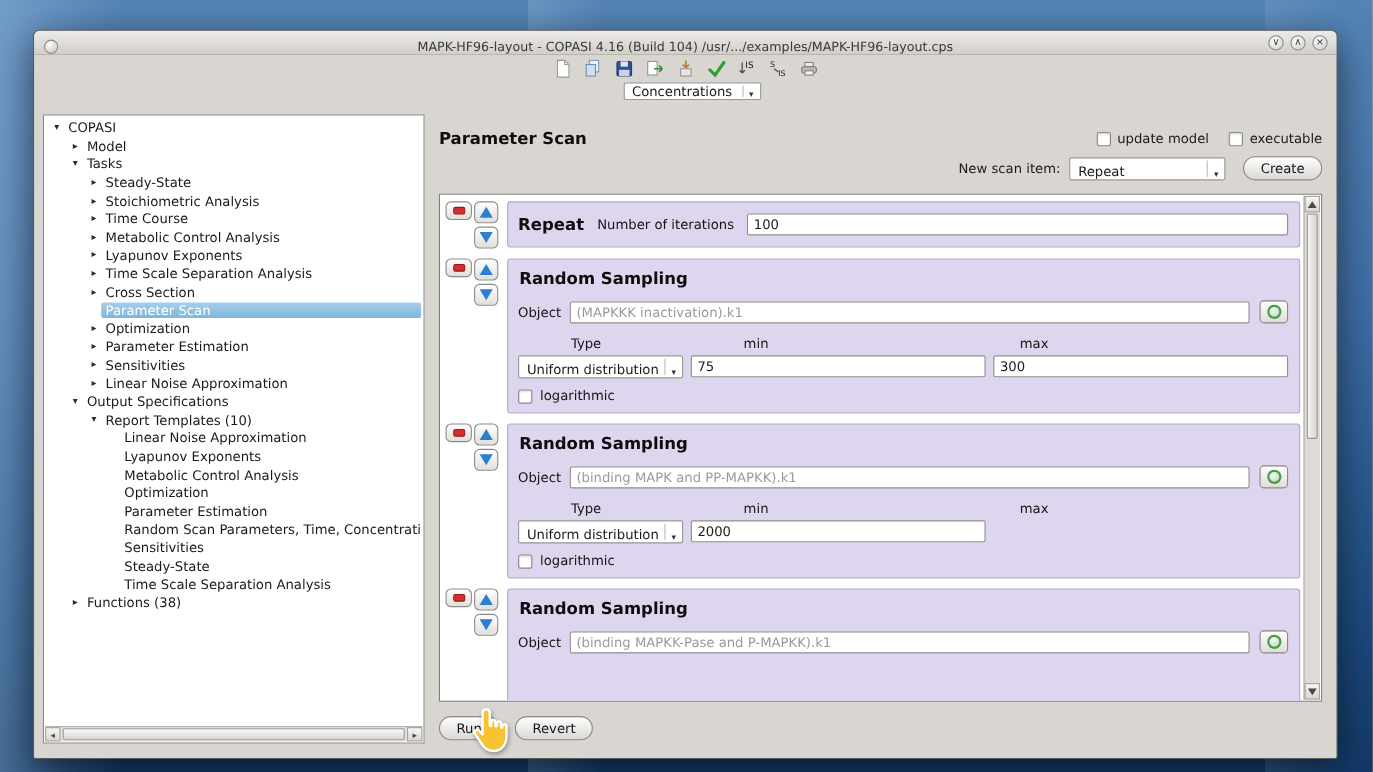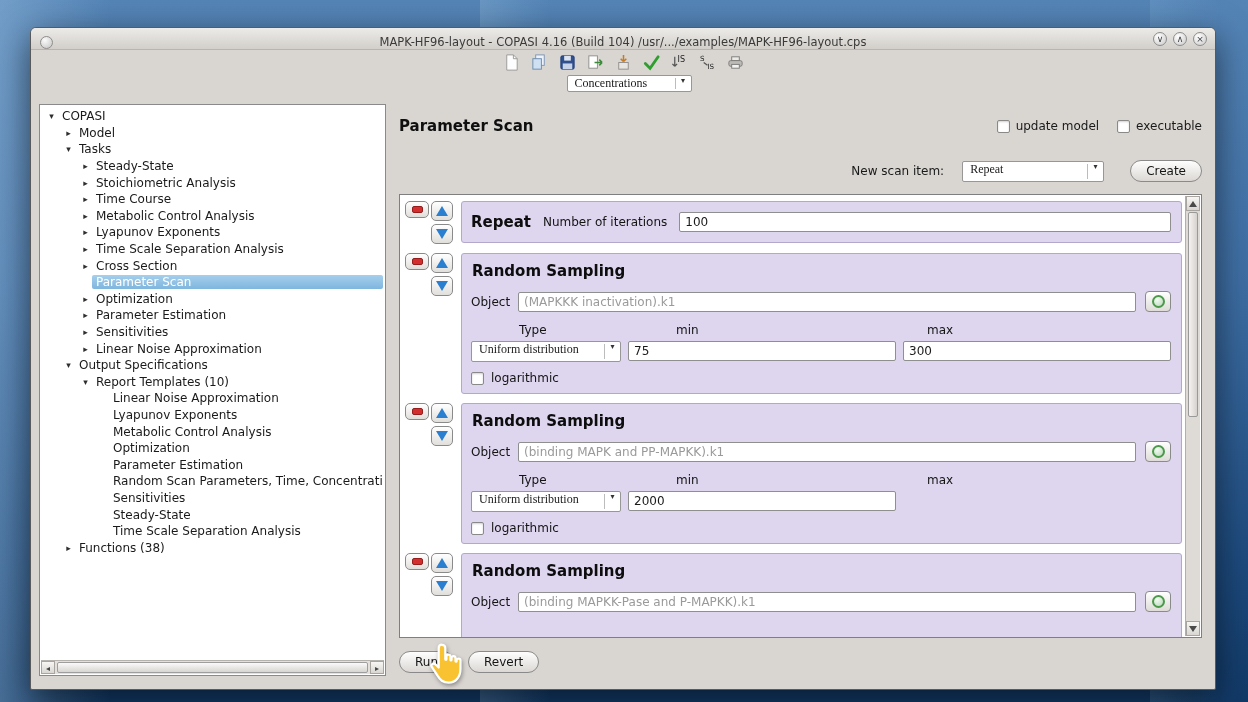--- a/index.html
+++ b/index.html
@@ -31,21 +31,21 @@
     font-size:9px; line-height:12px; text-align:center; }
   
   .menubar { display:flex; align-items:center; gap:2px; height:23px; padding:0 6px; font-size:12.5px; }
   .menu-item { padding:3px 8px; border-radius:2px; }
   
   .toolbar { display:flex; align-items:center; gap:1px; height:28px; padding:0 8px;flex-direction:column; }
   .tool-btn { width:25px; height:24px; display:flex; align-items:center; justify-content:center;
     background:transparent; border:none; }
   .tool-ic { display:flex; } .tool-ic svg { width:19px; height:19px; }
   .combo { height:21px; background:#fff; border:1px solid #979797; border-radius:2px;
-    display:inline-flex; align-items:flex-start; font-size:12px;font-family:Liberation Serif, serif; }
+    display:inline-flex; align-items:flex-end; font-size:12px; }
   .combo-text { padding:0 7px; flex:1; white-space:nowrap; overflow:hidden; }
   .combo-sep { width:1px; align-self:stretch; margin:2px 0; background:#bcbcbc; }
   .combo-arrow { width:15px; text-align:center; font-size:8px; color:#333; }
   .mode-combo { width:125px; margin-left:12px; }
   
   .tree-panel { position:absolute; left:8px; top:76px; width:347px; height:572px;
     background:#fff; border:1px solid #8a8a8a; }
   .tree-rows { position:absolute; left:2px; right:2px; top:3px; bottom:16px; overflow:hidden; }
   .tree-row { display:flex; align-items:center; height:16.6px; font-size:12px; white-space:nowrap; }
   .tree-arrow { width:13px; flex:none; font-size:9px; color:#2e2e2e; text-align:center; }
@@ -58,22 +58,22 @@
   .h-thumb { flex:1; margin:1px 2px; background:linear-gradient(#fbfafa,#d8d5d1);
     border:1px solid #9e9e9e; border-radius:2px; }
   
   .main { position:absolute; left:368px; top:86px; right:13px; bottom:15px; display:flex; flex-direction:column; }
   .header-row { display:flex; align-items:center; height:24px; }
   .page-title { font-size:15px; font-weight:bold; color:#0f0f0f; }
   .spacer { flex:1; }
   .cb-group { display:flex; align-items:center; gap:6px; margin-left:18px; font-size:12px; }
   .checkbox { width:13px; height:13px; flex:none; background:#fff; border:1px solid #898989;
     border-radius:2px; box-shadow:inset 0 1px 2px rgba(0,0,0,.18); }
-  .scanitem-row { display:flex; align-items:center; justify-content:flex-end; gap:18px;
-    height:26px; margin-top:20px; font-size:12px; }
+  .scanitem-row { display:flex; align-items:center; justify-content:flex-end; gap:8px;
+    height:26px; margin-top:2px; font-size:12px; }
   .newitem-combo { width:142px; }
   .button { height:22px; padding:0 15px; border:1px solid #8a8a8a; border-radius:11px;
     background:linear-gradient(#fefefe,#dbd8d4); font-size:12px; color:#151515;
     display:inline-flex; align-items:center; justify-content:center; white-space:nowrap;text-align:center; }
   
   .scan-area { position:relative; margin-top:10px; flex:1; background:#fff; border:1px solid #7f7f7f; overflow:hidden; }
   .scan-list { position:absolute; left:0; top:0; right:17px; bottom:0; padding:6px 0 0 5px;
     display:flex; flex-direction:column; gap:9px; overflow:hidden; }
   .scan-entry { display:flex; gap:6px; }
   .entry-controls { flex:none; width:50px; display:grid; grid-template-columns:24px 22px;

